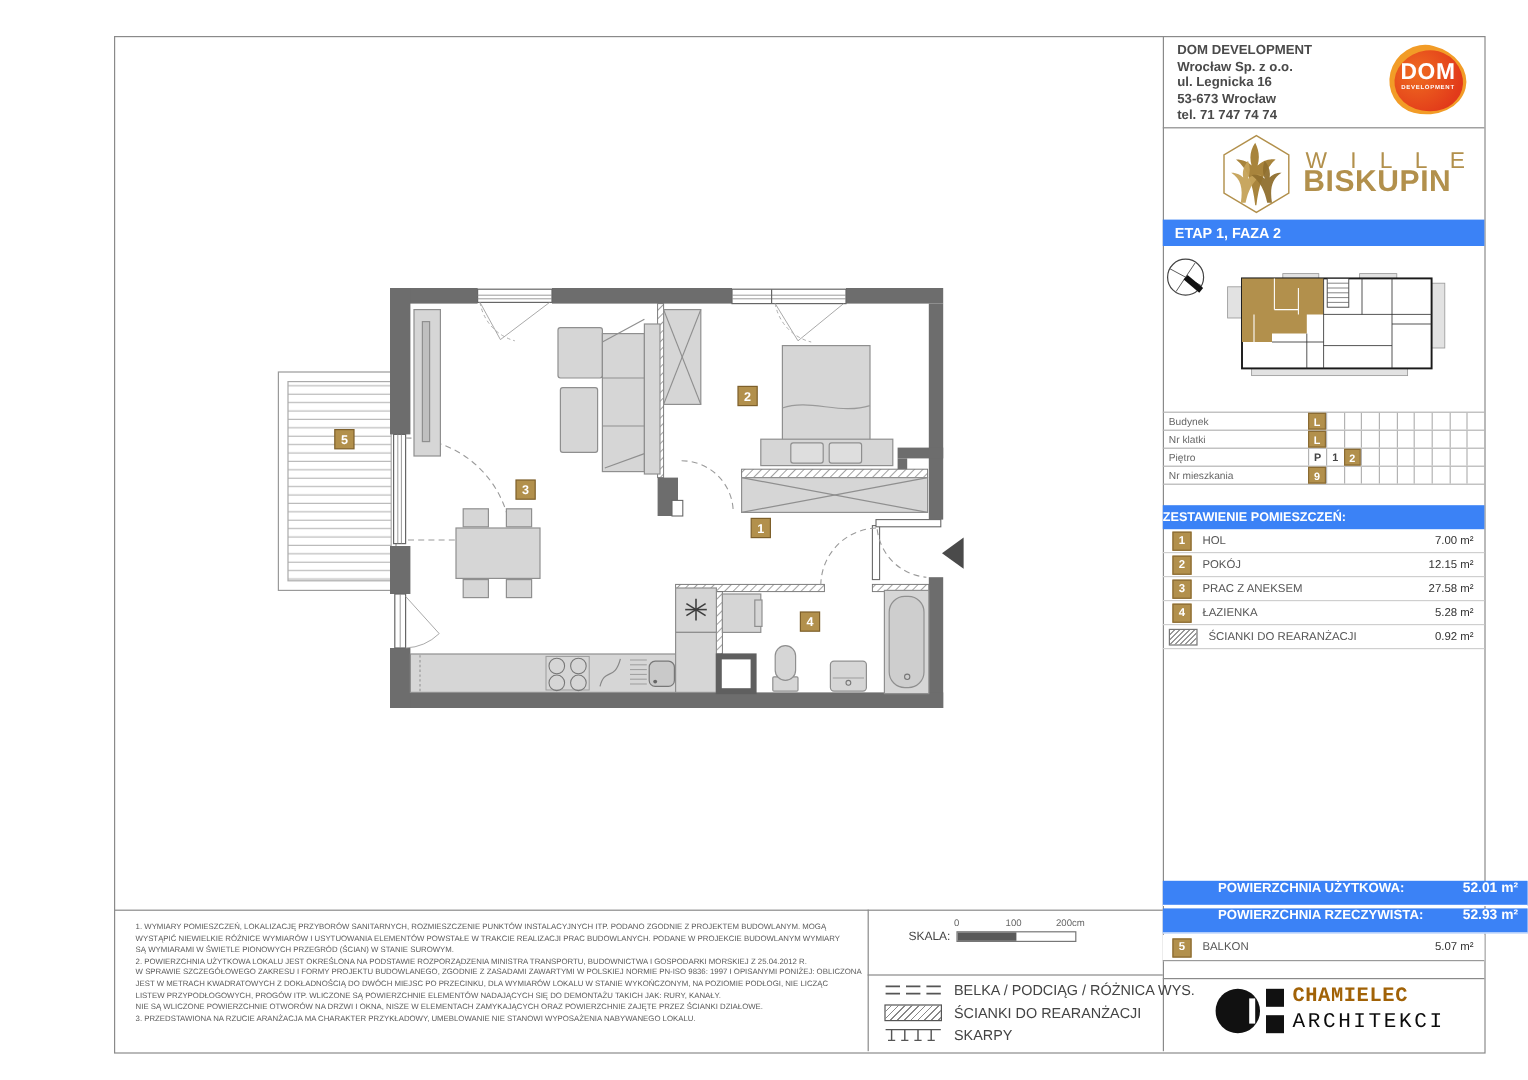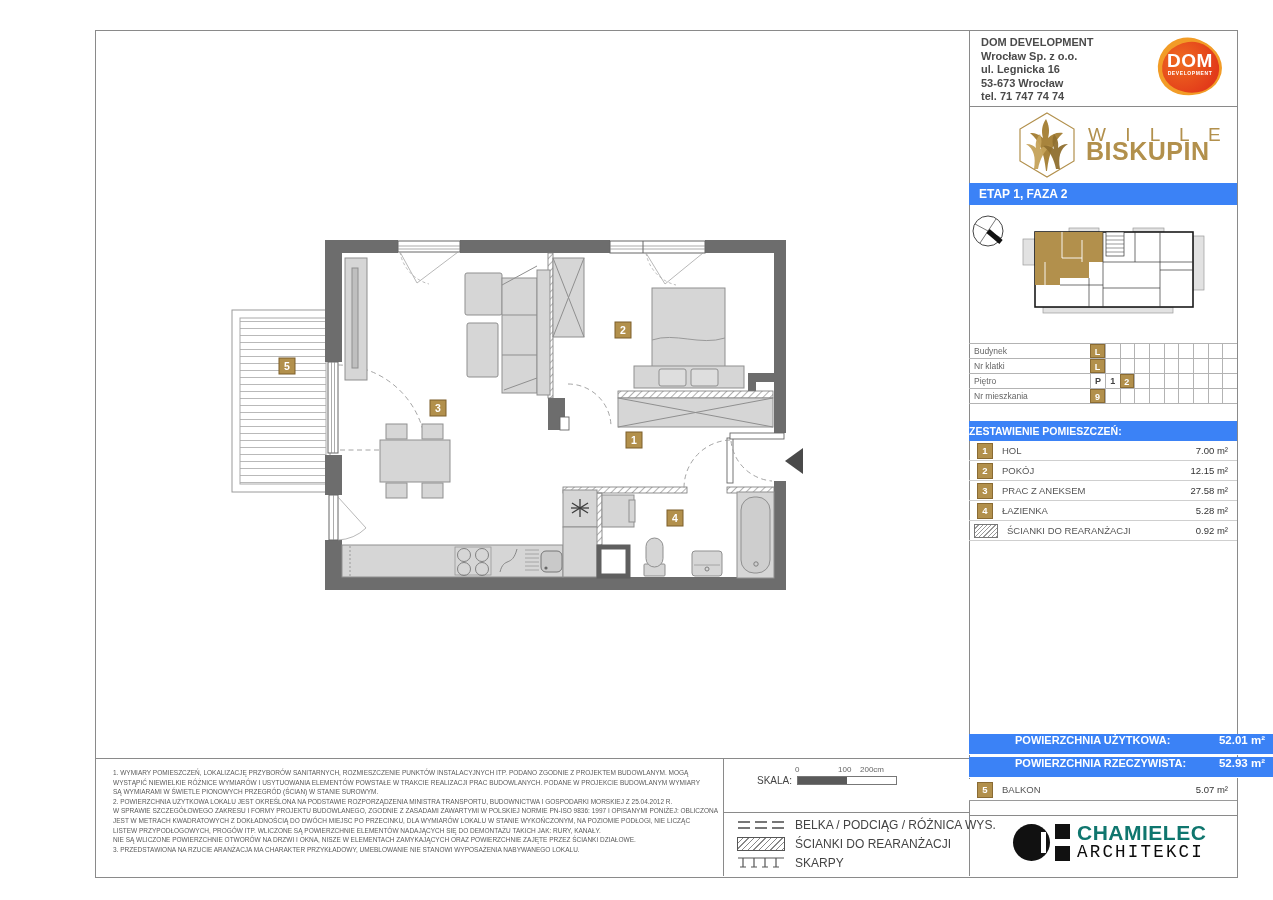--- a/index.html
+++ b/index.html
@@ -35,21 +35,21 @@
   .rarea{font-size:9.5px;color:#333;margin-right:9px;}
   .totbar{left:969px;width:268px;height:20px;display:flex;align-items:flex-start;border-bottom:1px solid #fff;padding-left:36px;}
   .totlbl{font-size:11px;flex:1;padding-left:10px;}
   .totval{font-size:11.5px;padding-right:8px;}
   .balkrow{left:969px;top:779px;width:268px;height:21px;display:flex;align-items:center;border-bottom:1px solid #9a9a9a;background:#fff;}
   
   .cham{left:969px;top:815px;width:268px;height:62px;}
   .chamc{left:44px;top:9px;width:37px;height:37px;background:#111;border-radius:50%;}
   .chamn{left:72px;top:17px;width:5px;height:21px;background:#fff;}
   .chamsq{width:15px;height:15px;background:#111;left:86px;}
-  .chamt1{left:108px;top:6px;font-size:21px;font-weight:bold;color:#0f766e;letter-spacing:.5px;}
+  .chamt1{left:108px;top:6px;font-size:17px;font-weight:bold;color:#a16207;letter-spacing:.5px;font-family:Liberation Mono, monospace;}
   .chamt2{left:108px;top:27px;font-size:17.5px;color:#0b0b0b;letter-spacing:2.2px;font-family:Liberation Mono, monospace;}
   
   .notes{left:113px;top:768px;width:600px;font-size:6.5px;color:#5a5a5a;line-height:9.6px;white-space:nowrap;}
   .skala-lbl{left:757px;top:775px;font-size:10px;color:#444;}
   .sbar{left:797px;top:776px;width:100px;height:9px;border:1px solid #777;box-sizing:border-box;}
   .sbarfill{width:50%;height:100%;background:#5a5a5a;}
   .stick{font-size:8px;color:#666;top:765px;}
   .legend{left:737px;top:818px;width:225px;}
   .legrow{display:flex;align-items:center;margin-bottom:5px;height:14px;}
   .legsym{width:48px;flex:none;margin-right:10px;}
@@ -425,21 +425,21 @@
   <div>W SPRAWIE SZCZEGÓŁOWEGO ZAKRESU I FORMY PROJEKTU BUDOWLANEGO, ZGODNIE Z ZASADAMI ZAWARTYMI W POLSKIEJ NORMIE PN-ISO 9836: 1997 I OPISANYMI PONIŻEJ: OBLICZONA</div>
   <div>JEST W METRACH KWADRATOWYCH Z DOKŁADNOŚCIĄ DO DWÓCH MIEJSC PO PRZECINKU, DLA WYMIARÓW LOKALU W STANIE WYKOŃCZONYM, NA POZIOMIE PODŁOGI, NIE LICZĄC</div>
   <div>LISTEW PRZYPODŁOGOWYCH, PROGÓW ITP. WLICZONE SĄ POWIERZCHNIE ELEMENTÓW NADAJĄCYCH SIĘ DO DEMONTAŻU TAKICH JAK: RURY, KANAŁY.</div>
   <div>NIE SĄ WLICZONE POWIERZCHNIE OTWORÓW NA DRZWI I OKNA, NISZE W ELEMENTACH ZAMYKAJĄCYCH ORAZ POWIERZCHNIE ZAJĘTE PRZEZ ŚCIANKI DZIAŁOWE.</div>
   <div>3.  PRZEDSTAWIONA NA RZUCIE ARANŻACJA MA CHARAKTER PRZYKŁADOWY, UMEBLOWANIE NIE STANOWI WYPOSAŻENIA NABYWANEGO LOKALU.</div>
 </div>
 
 <div class="abs skala-lbl">SKALA:</div>
 <div class="abs stick" style="left:795px;">0</div>
 <div class="abs stick" style="left:838px;">100</div>
-<div class="abs stick" style="left:860px;">200cm</div>
+<div class="abs stick" style="left:880px;">200cm</div>
 <div class="abs sbar">
     <div class="sbarfill"></div>
   </div>
 
 <div class="abs legend">
   <div class="legrow">
     <svg class="legsym" width="48" height="12">
       <g stroke="#555" stroke-width="1.6">
         <line x1="1" y1="3" x2="13" y2="3"></line>
           <line x1="1" y1="9" x2="13" y2="9"></line>

